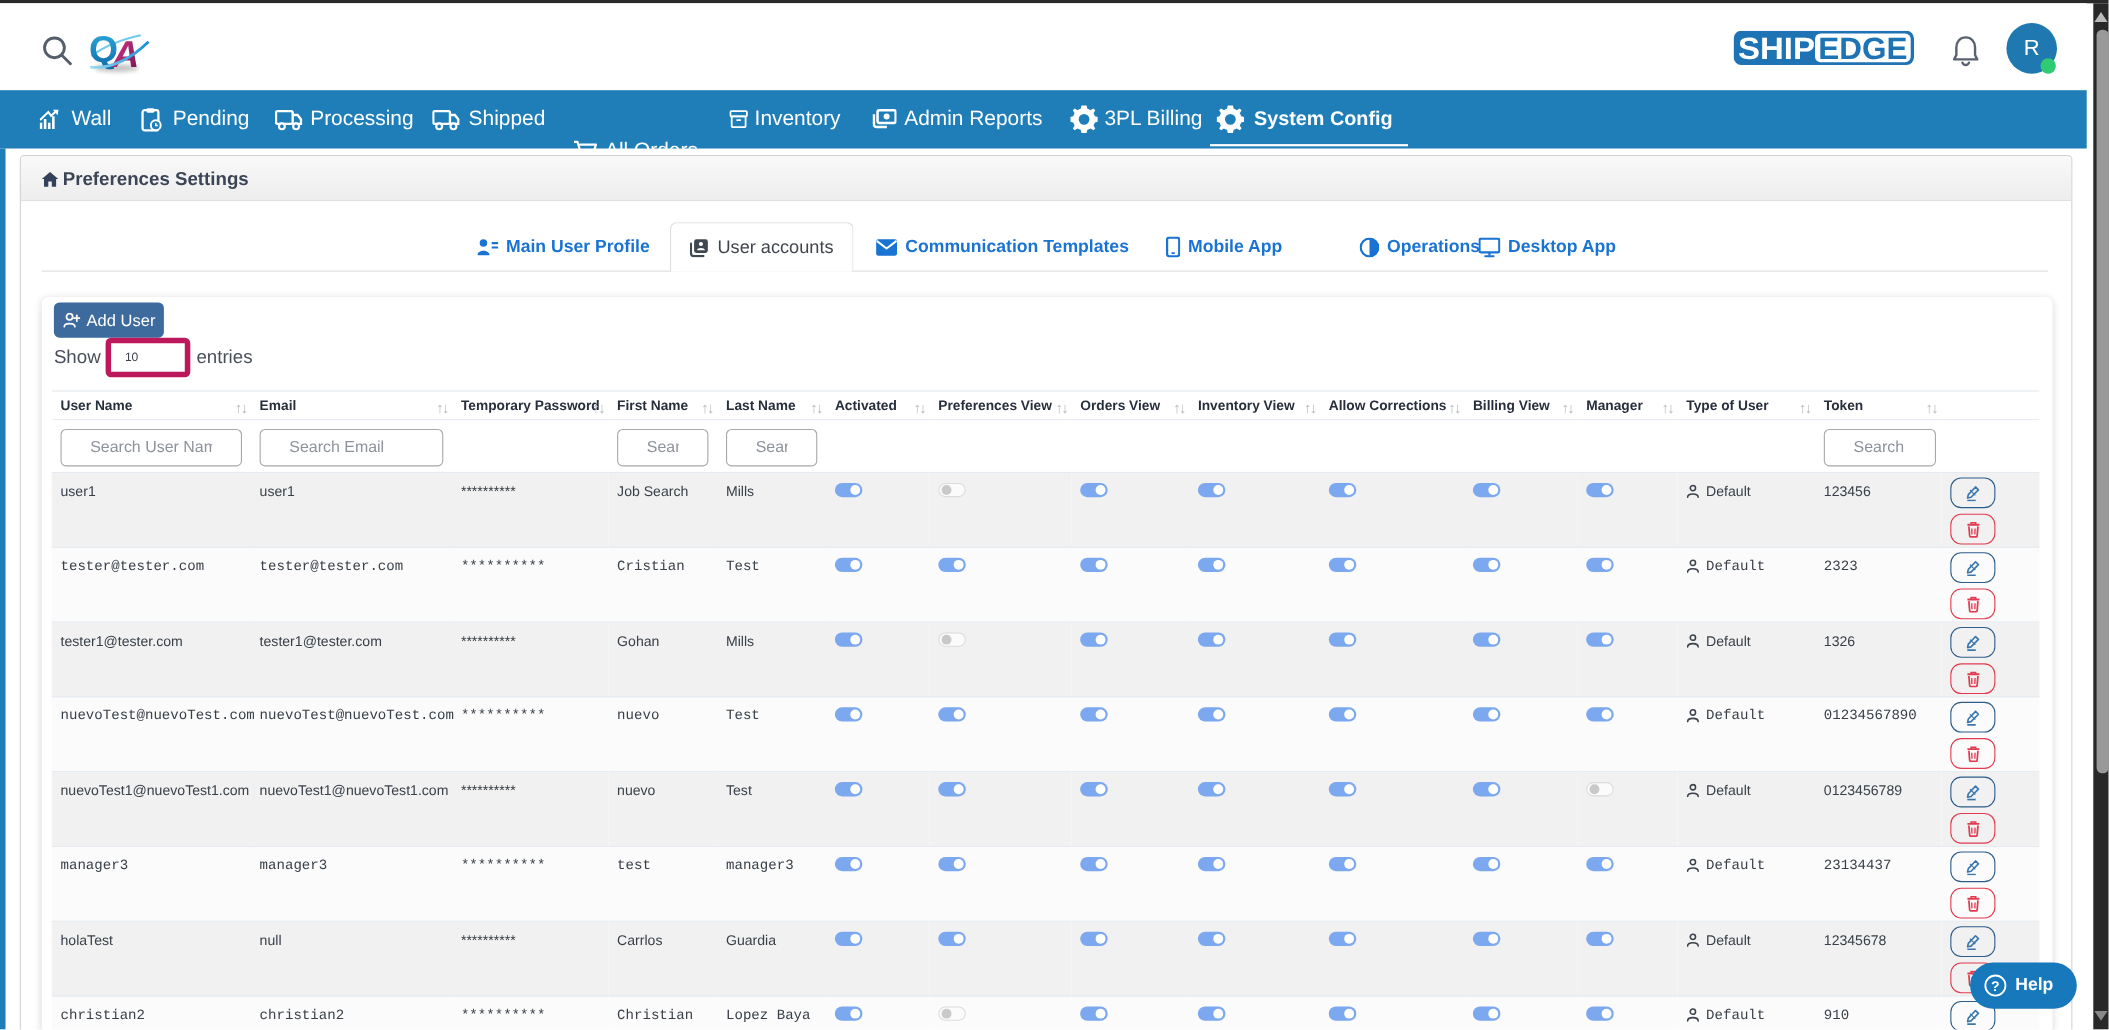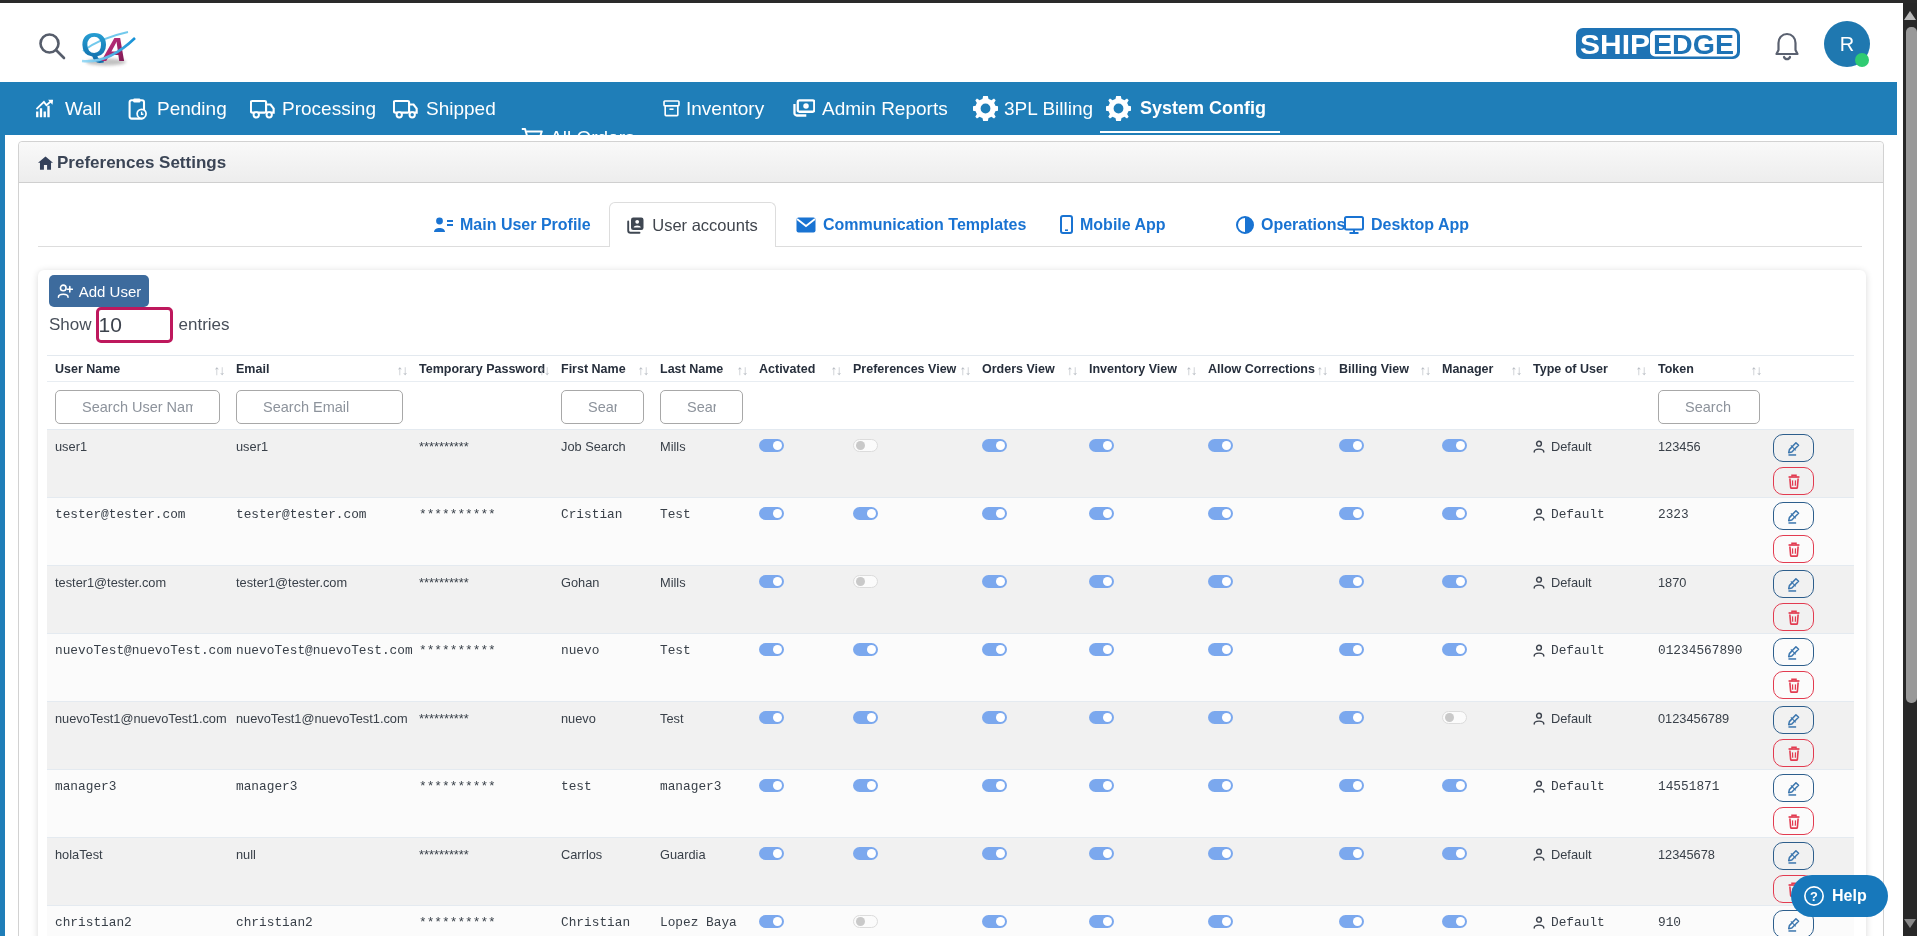--- a/index.html
+++ b/index.html
@@ -32,21 +32,21 @@
 #activetab svg { margin-right:8px; }
 
 
 #card { left:19px; top:128px; width:1828px; height:790px; background:#fff; border-radius:6px; box-shadow:0 1px 7px rgba(0,0,0,0.15); }
 
 
 #addbtn { left:11px; top:5px; width:100px; height:32px; background:#3d6b9d; border-radius:5px; color:#fff; font-size:15px; display:flex; align-items:center; justify-content:center; }
 #addbtn svg { margin-right:6px; }
 
 #showrow { left:11px; top:37px; height:36px; display:flex; align-items:center; font-size:17px; color:#484f5a; }
-#showsel { width:77px; height:36px; border:3px solid #be185d; border-radius:5px; margin:0 6px 0 4px; font-size:21px; color:#3c424c; display:flex; align-items:center; }
+#showsel { width:77px; height:36px; border:5px solid #be185d; border-radius:5px; margin:0 6px 0 4px; font-size:11px; color:#3c424c; display:flex; align-items:center; padding-left:13px; }
 
 
 #tbl { left:9px; top:85px; width:1807px; border-collapse:collapse; table-layout:fixed; }
 #tbl th { border-top:1px solid #e3e9ef; border-bottom:1px solid #e8edf2; height:26px; font-size:12.5px; color:#272f3c; text-align:left; padding:0 4px 0 8px; position:relative; font-weight:bold; white-space:nowrap; overflow:hidden;}
 .sort { position:absolute; right:4px; top:7px; font-size:13.5px; color:#b3b8bf; letter-spacing:-1.5px; font-weight:normal; }
 #tbl td { vertical-align:top; padding:9px 8px; font-size:12.8px; line-height:15px; color:#394049; white-space:nowrap; }
 #tbl td.act { padding:4px 8px 2px 8px; }
 #tbl tr.filter td { padding:8px 8px 5px 8px; background:#fff; }
 tr.filter input { display:block; border:1px solid #a8a8a8; border-radius:5px; height:34px; font-family:"Liberation Sans",sans-serif; font-size:14.5px; color:#333; padding:0 26px; background:#fff; width:100%; }
 tr.filter input::placeholder { color:#8d939c; }
@@ -381,21 +381,21 @@
             <td><span class="tg on"></span></td>
             <td><span class="tg on"></span></td>
             <td><span class="tg on"></span></td>
             <td><span class="tg on"></span></td>
             <td>
               <span class="defcell"><svg width="12" height="13" viewBox="0 0 15 16">
                   <circle cx="7.5" cy="4.5" r="3" fill="none" stroke="#3d434d" stroke-width="1.8"></circle>
                   <path d="M1.5 15 C1.5 10 13.5 10 13.5 15" fill="none" stroke="#3d434d" stroke-width="1.8" stroke-linecap="round"></path>
                 </svg>Default</span>
             </td>
-            <td>1870</td>
+            <td>1326</td>
             <td class="act">
               <div class="abtn e">
                 <svg width="15" height="15" viewBox="0 0 16 16">
                   <path d="M10.6 1.8 L13.4 4.6 L6.2 11.8 L2.9 12.5 L3.6 9.2 Z" fill="none" stroke="#3c76ae" stroke-width="1.6" stroke-linejoin="round"></path>
                   <line x1="5.2" y1="4.7" x2="10.4" y2="9.9" stroke="#3c76ae" stroke-width="1.1"></line>
                   <line x1="2.6" y1="14.9" x2="10.8" y2="14.9" stroke="#3c76ae" stroke-width="1.6"></line>
                 </svg>
               </div>
               <div class="abtn d">
                 <svg width="14" height="15" viewBox="0 0 14 16">
@@ -498,21 +498,21 @@
             <td><span class="tg on"></span></td>
             <td><span class="tg on"></span></td>
             <td><span class="tg on"></span></td>
             <td><span class="tg on"></span></td>
             <td>
               <span class="defcell"><svg width="12" height="13" viewBox="0 0 15 16">
                   <circle cx="7.5" cy="4.5" r="3" fill="none" stroke="#3d434d" stroke-width="1.8"></circle>
                   <path d="M1.5 15 C1.5 10 13.5 10 13.5 15" fill="none" stroke="#3d434d" stroke-width="1.8" stroke-linecap="round"></path>
                 </svg>Default</span>
             </td>
-            <td>14551871</td>
+            <td>23134437</td>
             <td class="act">
               <div class="abtn e">
                 <svg width="15" height="15" viewBox="0 0 16 16">
                   <path d="M10.6 1.8 L13.4 4.6 L6.2 11.8 L2.9 12.5 L3.6 9.2 Z" fill="none" stroke="#3c76ae" stroke-width="1.6" stroke-linejoin="round"></path>
                   <line x1="5.2" y1="4.7" x2="10.4" y2="9.9" stroke="#3c76ae" stroke-width="1.1"></line>
                   <line x1="2.6" y1="14.9" x2="10.8" y2="14.9" stroke="#3c76ae" stroke-width="1.6"></line>
                 </svg>
               </div>
               <div class="abtn d">
                 <svg width="14" height="15" viewBox="0 0 14 16">

